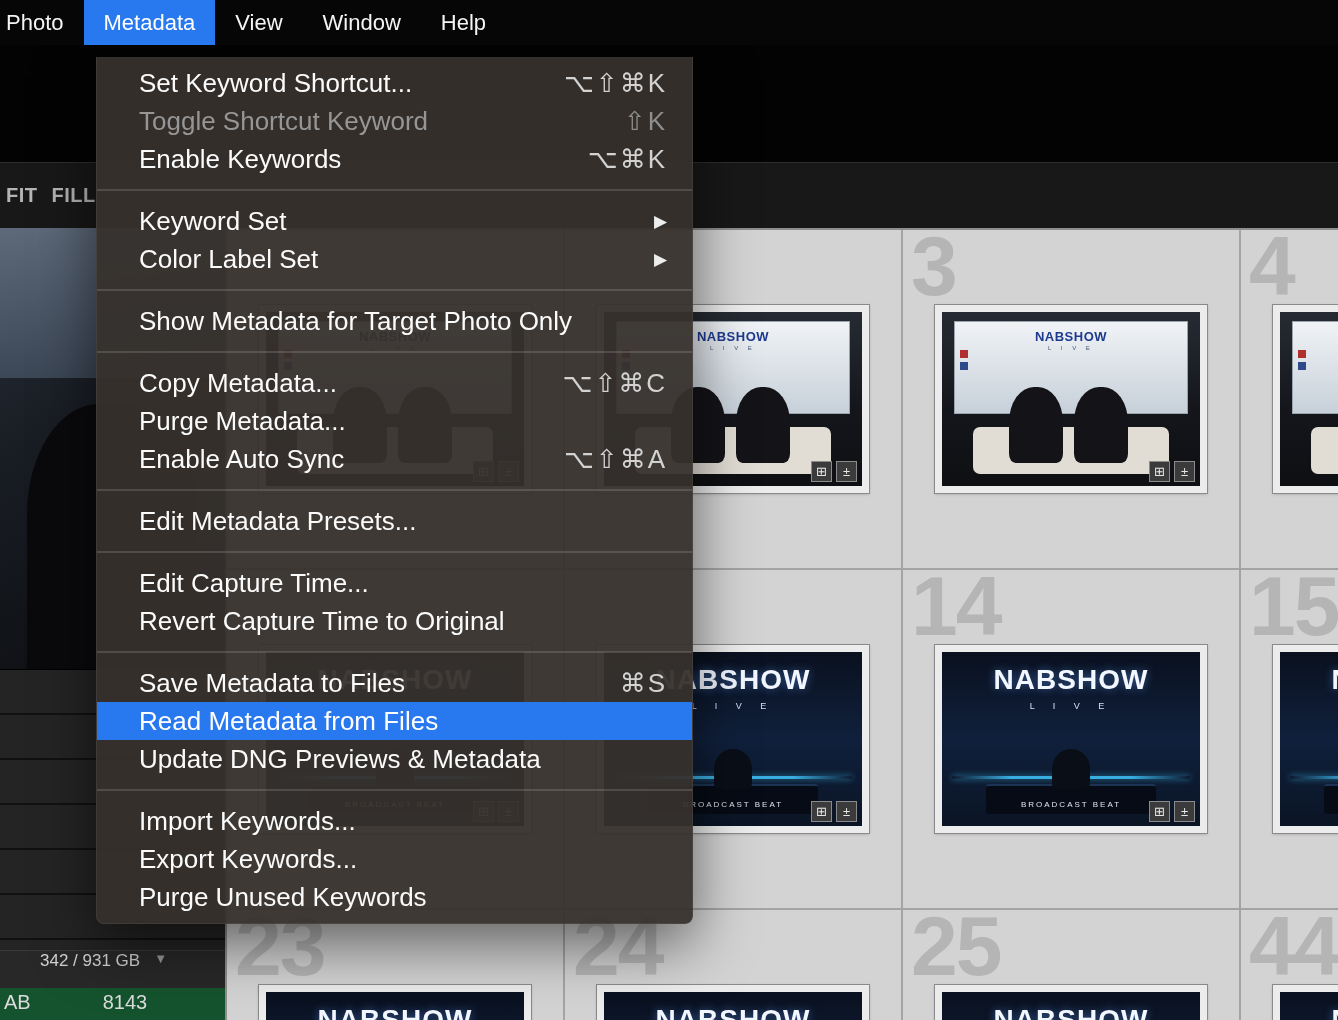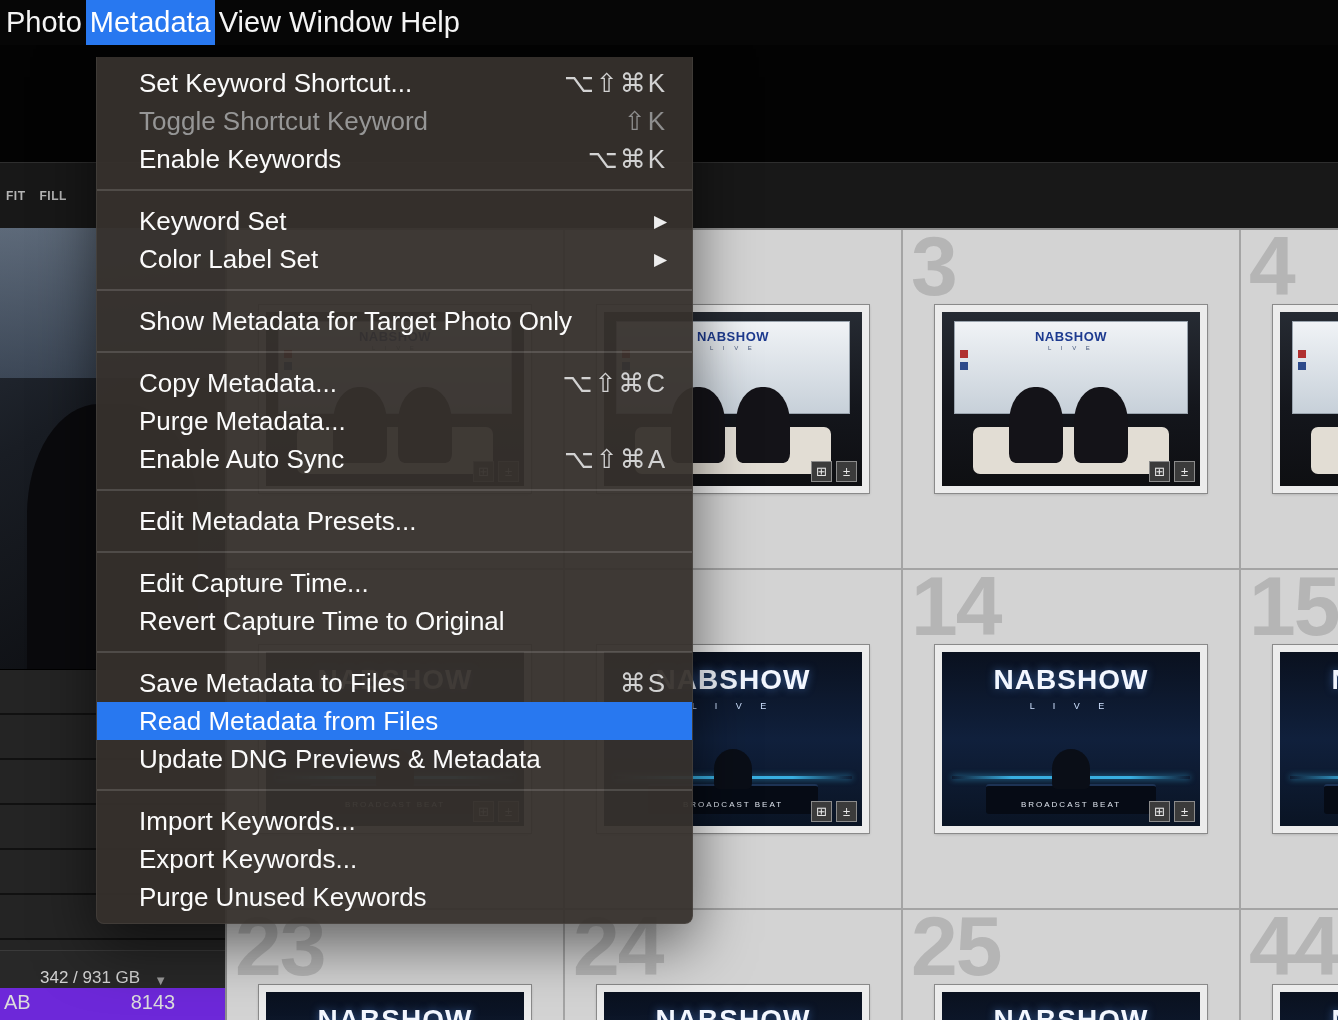--- a/index.html
+++ b/index.html
@@ -3,21 +3,21 @@
 <meta charset="utf-8">
 <style>
   *{margin:0;padding:0;box-sizing:border-box}
   html,body{width:1338px;height:1020px;overflow:hidden;background:#000}
   body{font-family:"Liberation Sans","DejaVu Sans",sans-serif}
   .stage{position:relative;width:1338px;height:1020px}
 
   
   .bg-top{position:absolute;left:0;top:45px;width:100%;height:117px;background:#030303}
   .bg-toolbar{position:absolute;left:0;top:162px;width:100%;height:66px;background:#181818;border-top:1px solid #2e2e2e;display:flex;align-items:center;gap:14px;padding-left:6px}
-  .tb-label{font-size:12px;font-weight:bold;color:#b5b5b5;letter-spacing:.5px;cursor:default}
+  .tb-label{font-size:20px;font-weight:bold;color:#b5b5b5;letter-spacing:.5px;cursor:default}
 
   
   .grid{position:absolute;left:225px;top:228px;width:1113px;height:792px;overflow:hidden;background:#c2c2c2;border-left:2px solid #8e8e8e;border-top:2px solid #8e8e8e;display:grid;grid-template-columns:repeat(4,338px);grid-auto-rows:340px}
   .cell{position:relative;background:#d3d3d3;border-right:2px solid #a4a4a4;border-bottom:2px solid #a4a4a4}
   .cell-number{position:absolute;top:-6px;left:8px;font-size:84px;font-weight:bold;line-height:1;color:#b5b5b5;letter-spacing:-2px}
   .thumb{position:absolute;left:32px;top:75px;width:272px;height:188px;background:#ececec;padding:7px;box-shadow:0 0 0 1px #8a8a8a,0 1px 3px rgba(0,0,0,.25)}
   .photo{position:relative;width:100%;height:100%;overflow:hidden}
 
   
   .photo.interview{background:linear-gradient(180deg,#262b33 0%,#14161c 55%,#0e0f12 100%)}
@@ -42,28 +42,28 @@
 
   .badge{position:absolute;width:21px;height:21px;background:#3b3b3b;border:1px solid #8b8b8b;color:#e6e6e6;font-size:13px;line-height:19px;text-align:center}
   .badge.b1{right:30px;bottom:4px}
   .badge.b2{right:5px;bottom:4px}
 
   
   .navigator{position:absolute;left:0;top:228px;width:225px;height:442px;background:linear-gradient(150deg,#2a313c 0%,#191d24 40%,#0b0c0f 100%);overflow:hidden;border-bottom:1px solid #000}
   .nav-screen{position:absolute;left:0;top:0;width:100%;height:34%;background:linear-gradient(180deg,#8798ac,#55657a);opacity:.55}
   .nav-person{position:absolute;left:12%;bottom:0;width:76%;height:60%;background:#0a0a0d;border-radius:42% 42% 0 0}
   .panel-rows{position:absolute;left:0;top:670px;width:225px;height:280px;background:repeating-linear-gradient(180deg,#242424 0px,#242424 43px,#111 43px,#111 45px)}
-  .storage-row{position:absolute;left:0;top:950px;width:225px;height:38px;background:#282828;border-top:1px solid #3a3a3a;display:flex;align-items:flex-end;padding-left:40px;color:#d2d2d2;font-size:17px}
+  .storage-row{position:absolute;left:0;top:950px;width:225px;height:38px;background:#282828;border-top:1px solid #3a3a3a;display:flex;align-items:flex-start;padding-left:40px;color:#d2d2d2;font-size:17px}
   .vol-tri{margin-left:14px;color:#9a9a9a;font-size:13px}
-  .bottom-bar{position:absolute;left:0;top:988px;width:225px;height:32px;background:#6d28d9;display:flex;align-items:flex-start;color:#dcdcdc;font-size:20px;padding:3px 0 0 4px}
-  .bottom-bar .count{margin-left:100px}
+  .bottom-bar{position:absolute;left:0;top:988px;width:225px;height:32px;background:#14532d;display:flex;align-items:flex-start;color:#dcdcdc;font-size:20px;padding:3px 0 0 4px}
+  .bottom-bar .count{margin-left:72px}
 
   
   .menubar{position:absolute;left:0;top:0;width:100%;height:45px;background:#060606;display:flex;z-index:60;color:#f4f4f4}
-  .mb-item{display:flex;align-items:center;padding:0 4px;font-size:29px;cursor:default}
+  .mb-item{display:flex;align-items:center;padding:0 20px;font-size:22px;cursor:default}
   .mb-item:first-child{padding-left:6px}
   .mb-item.active{background:#2878f0;color:#fff}
 
   
   .dropdown{position:absolute;left:96px;top:57px;width:597px;background:rgba(54,48,44,0.95);border-radius:0 0 8px 8px;padding:7px 0;z-index:50;box-shadow:0 20px 60px rgba(0,0,0,.55);border:1px solid rgba(255,255,255,.06);border-top:none}
   .menu-item{height:38px;display:flex;align-items:center;padding:0 25px 0 42px;font-size:26px;color:#fbfbfb;white-space:nowrap;cursor:default}
   .menu-item .mi-shortcut{margin-left:auto;color:#d2d2d2;letter-spacing:2px}
   .menu-item .mi-arrow{margin-left:auto;font-size:17px;color:#ededed}
   .menu-item.disabled{color:#969696}
   .menu-item.disabled .mi-shortcut{color:#8e8e8e}

